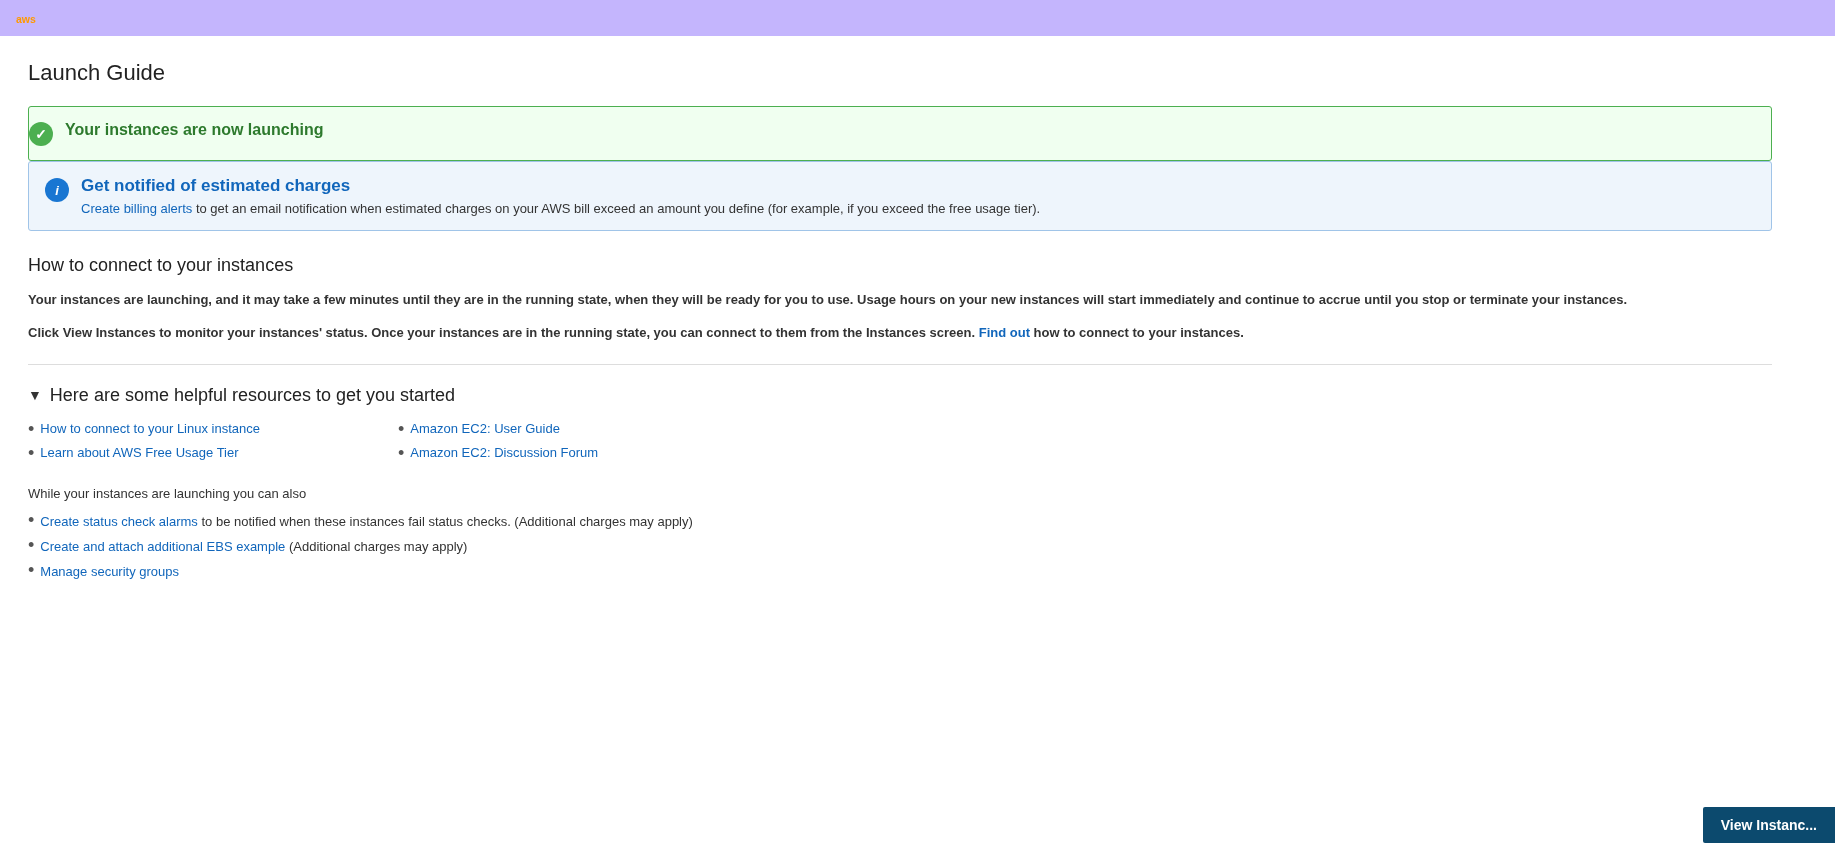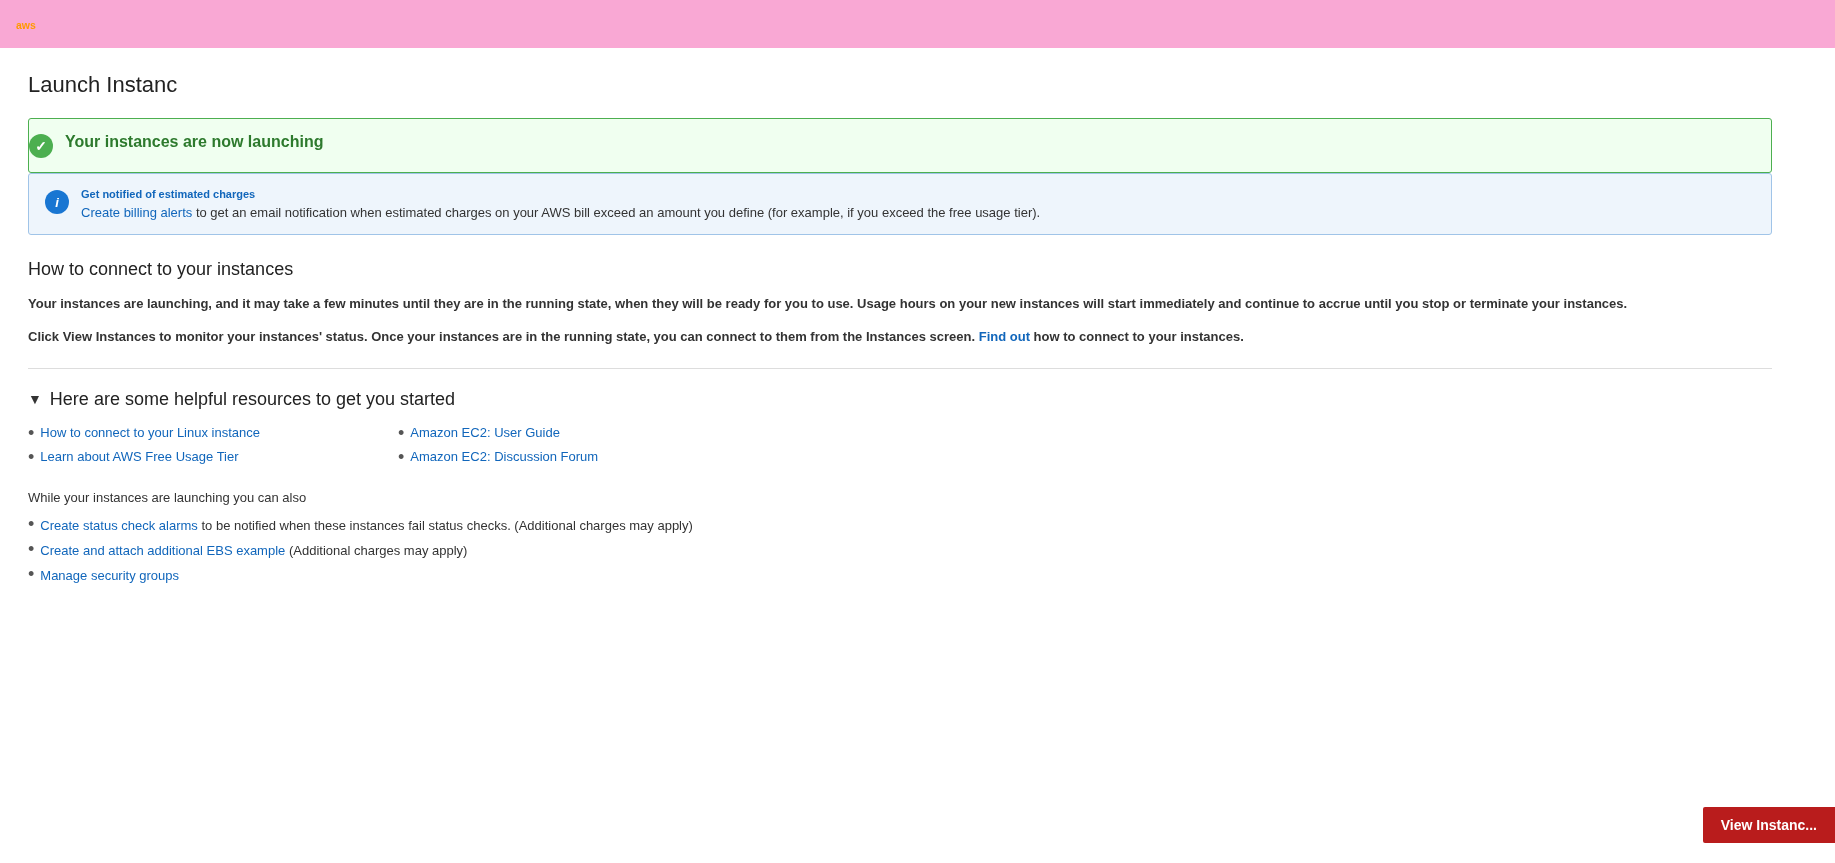--- a/index.html
+++ b/index.html
@@ -5,22 +5,22 @@
     * { margin: 0; padding: 0; box-sizing: border-box; }
     body {
       font-family: Arial, sans-serif;
       font-size: 14px;
       color: #333;
       background: #fff;
     }
 
     
     .top-nav {
-      background: #f9a8d4;
-      height: 48px;
+      background: #c4b5fd;
+      height: 36px;
       display: flex;
       align-items: center;
       padding: 12px 16px;
       position: relative;
     }
     .nav-logo {
       display: flex;
       align-items: center;
     }
     .aws-logo {
@@ -114,21 +114,21 @@
     }
     .info-icon::after {
       content: 'i';
       color: white;
       font-size: 13px;
       font-weight: bold;
       font-style: italic;
     }
     .info-title {
       color: #1166bb;
-      font-size: 11px;
+      font-size: 17px;
       font-weight: bold;
       margin-bottom: 5px;
     }
     .info-body {
       color: #333;
       font-size: 13px;
     }
     .billing-link {
       color: #1166bb;
       text-decoration: none;
@@ -220,21 +220,21 @@
     }
     .also-note {
       color: #333;
     }
 
     
     .view-instances-btn {
       position: fixed;
       bottom: 20px;
       right: 0;
-      background: #b91c1c;
+      background: #0c4a6e;
       color: white;
       border: none;
       padding: 10px 18px;
       font-size: 14px;
       font-weight: bold;
       cursor: pointer;
       border-radius: 2px 0 0 2px;
     }
 
     hr.divider {
@@ -249,21 +249,21 @@
 <div class="top-nav">
   <div class="nav-logo">
     <svg class="aws-logo" viewBox="0 0 80 30" xmlns="http://www.w3.org/2000/svg">
       <text x="0" y="22" font-size="14" fill="#ff9900" font-weight="bold" font-family="Arial">aws</text>
     </svg>
   </div>
 </div>
 
 <div class="main-content">
 
-  <h1 class="page-title">Launch Instanc</h1>
+  <h1 class="page-title">Launch Guide</h1>
 
   <div class="success-banner">
     <div class="success-icon"></div>
     <div class="success-content">
       <div class="success-title">Your instances are now launching</div>
     </div>
   </div>
 
   <div class="info-banner">
     <div class="info-icon"></div>

